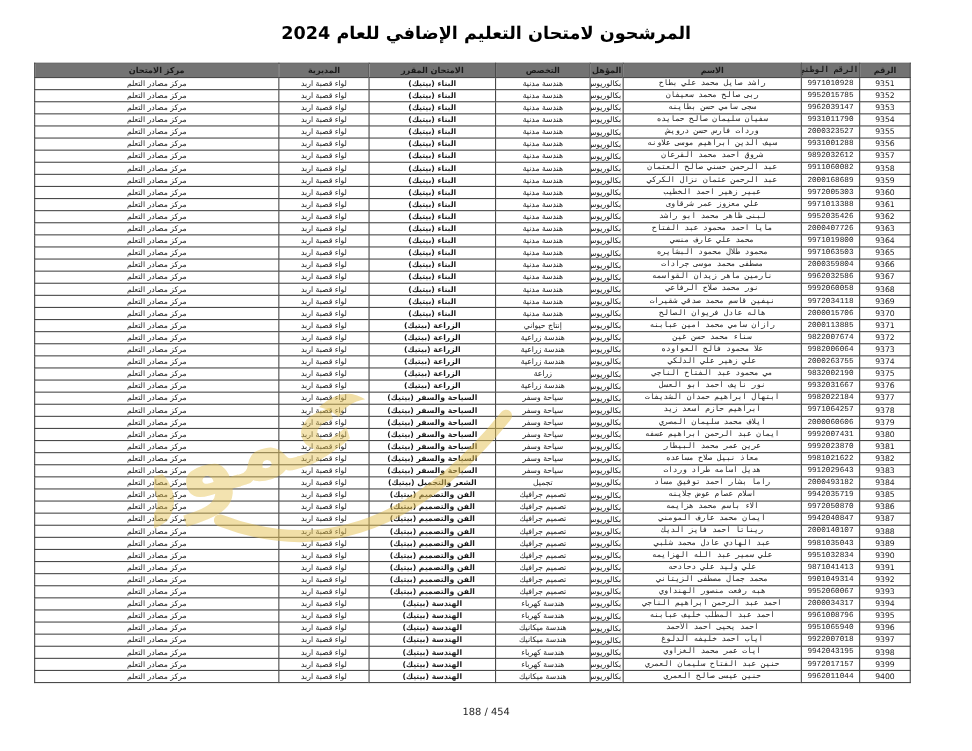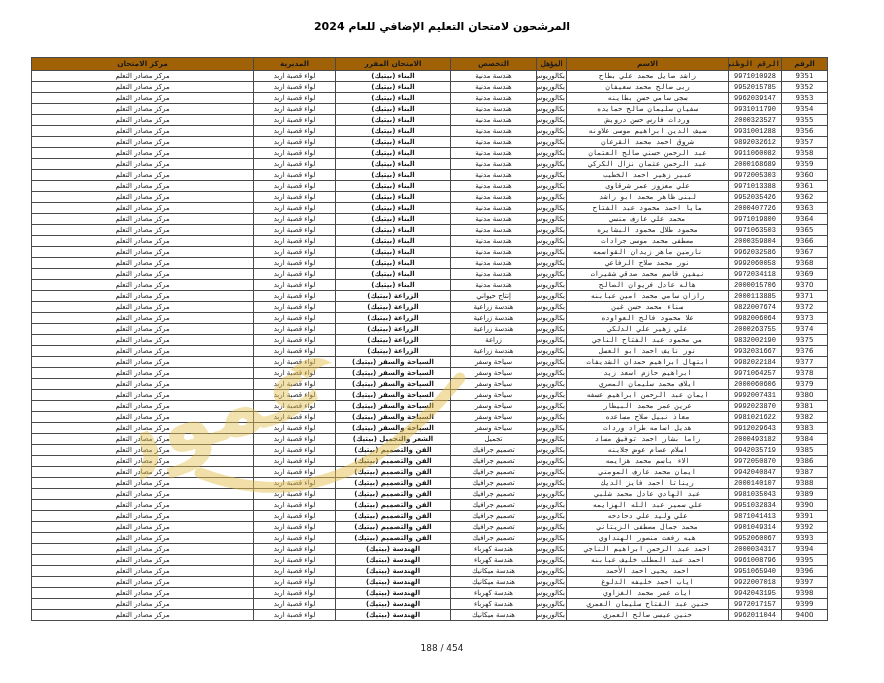--- a/index.html
+++ b/index.html
@@ -8,21 +8,21 @@
     width:884px;height:683px;
     background:#ffffff;
     overflow:hidden;
     font-family:"DejaVu Sans",sans-serif;
     color:#1a1a1a;
     direction:rtl;
   }
   .doc-title{
     position:absolute;top:20px;left:0;right:0;
     text-align:center;
-    font-size:11px;font-weight:bold;
+    font-size:16px;font-weight:bold;
     color:#000;
   }
   table.roster{
     position:absolute;top:57px;right:56px;
     width:750px;
     border-collapse:collapse;
     table-layout:fixed;
     direction:rtl;
   }
   table.roster th, table.roster td{
@@ -33,27 +33,27 @@
     padding:0 1px;
     text-align:center;
     white-space:nowrap;
     overflow:hidden;
     box-sizing:border-box;
   }
   table.roster th{
     font-weight:bold;
     font-size:7.4px;
     height:13px;
-    background:#a16207;
+    background:#737373;
   }
   
   .c0{width:46px;margin-left:35px;}
   .c1{width:53px;font-family:Liberation Mono, monospace;}
   .c2{width:162px;}
-  .c3{width:30px;font-size:6.3px;font-family:Liberation Serif, serif;}
+  .c3{width:30px;font-size:6.3px;}
   .c4{width:86px;}
   .c5{width:115px;}
   .c6{width:82px;}
   .c7{width:222px;}
   td.c2{text-align:right;padding:0 3px;font-family:Liberation Mono, monospace;}
   td.c7{text-align:right;padding:0 4px;margin-top:33px;}
   td.c5{font-weight:bold;}
   th.c3{font-size:7.4px;}
   .page-footer{
     position:absolute;top:643px;left:0;right:0;

